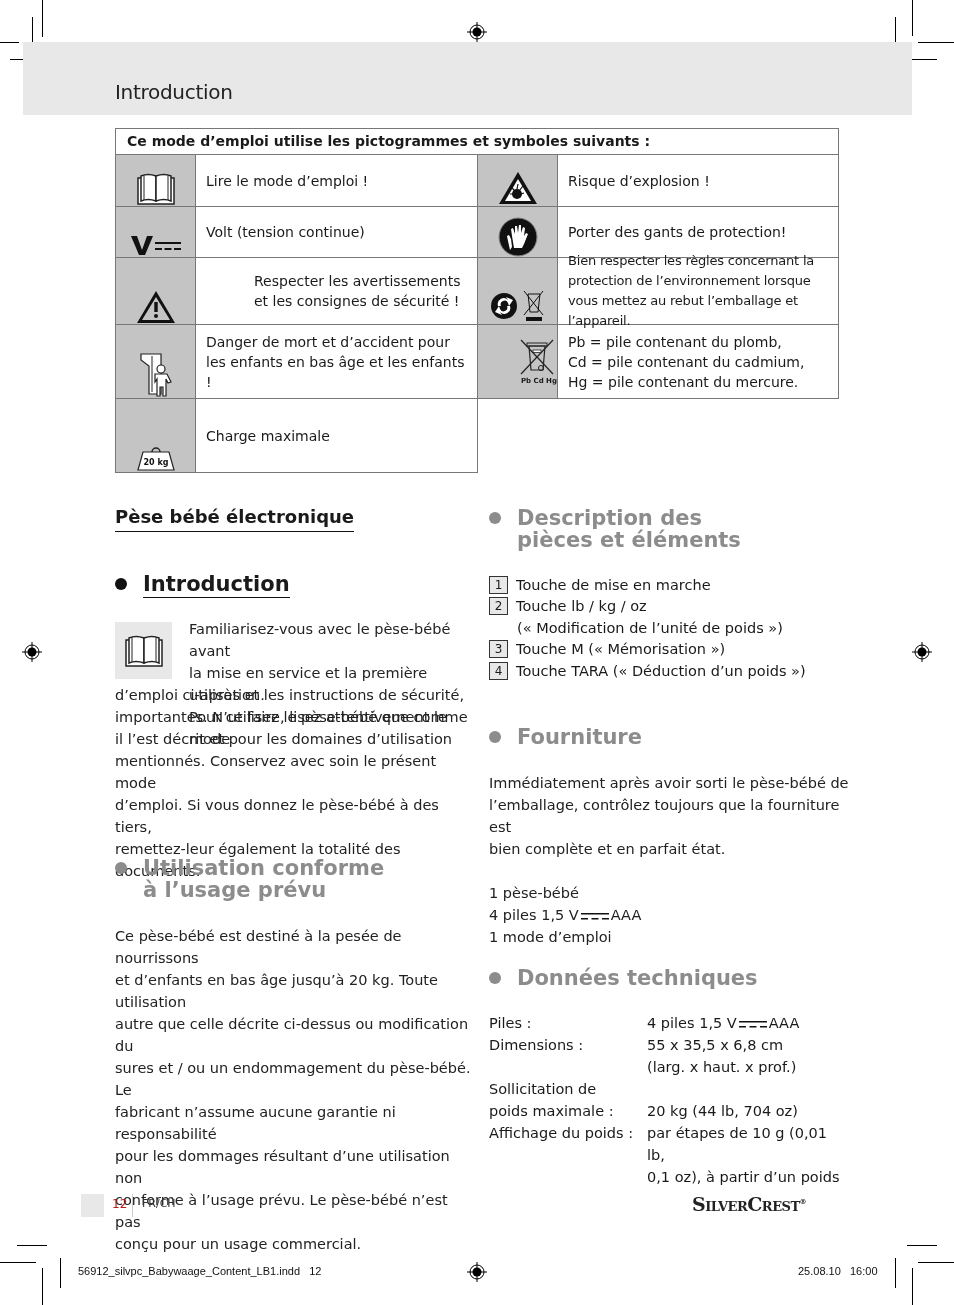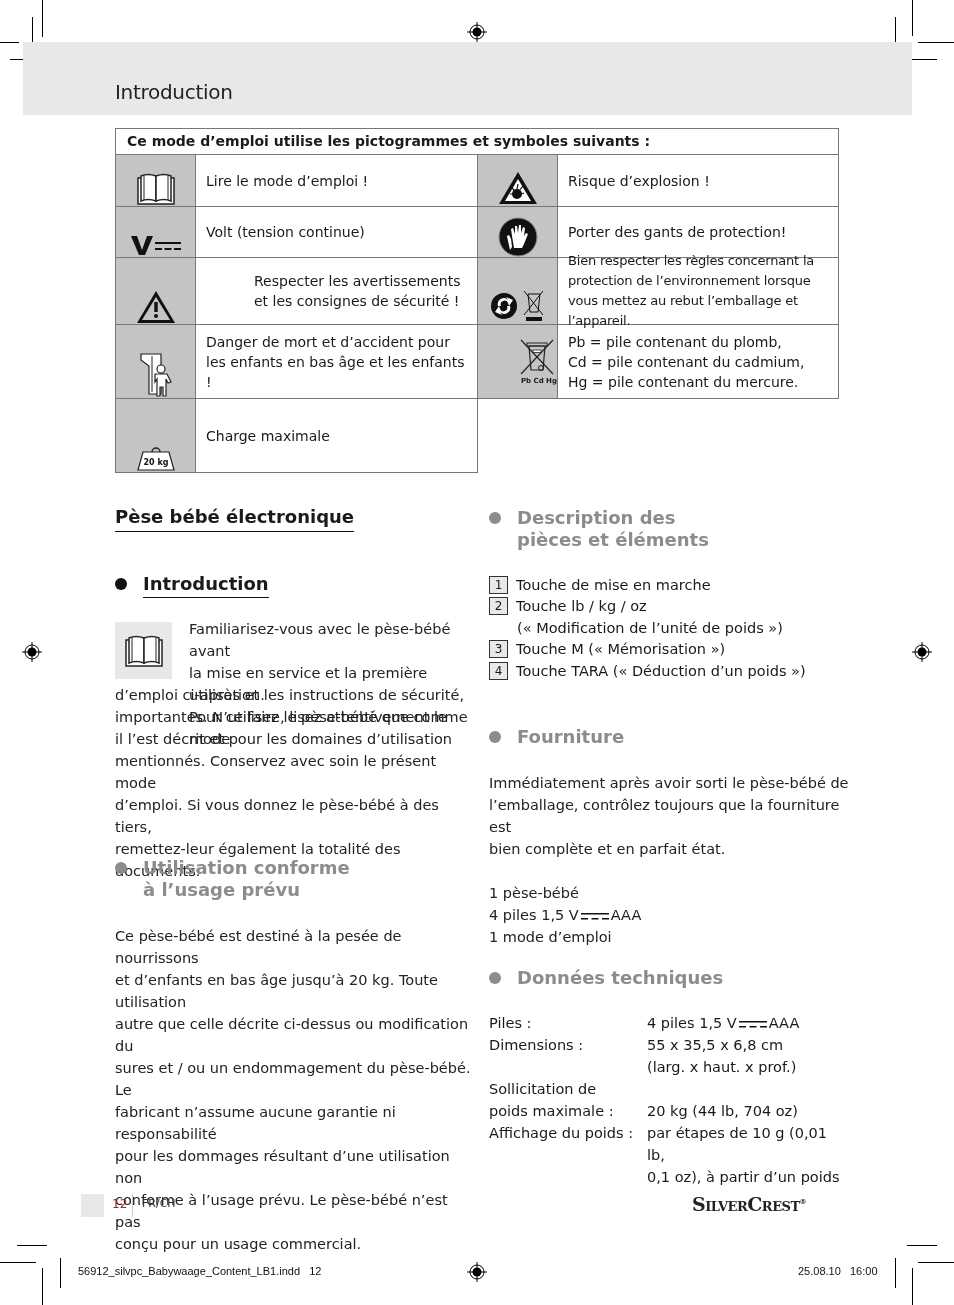--- a/index.html
+++ b/index.html
@@ -13,21 +13,21 @@
   
   .symtable { position:absolute; left:115px; top:128px; width:724px; }
   .sym-head { border:1px solid #777; height:27px; box-sizing:border-box; font-size:14px; font-weight:bold; padding:4px 11px; }
   .sym-row { display:flex; }
   .sym-cell { display:flex; border:1px solid #777; border-top:none; box-sizing:border-box; }
   .sym-icon { width:79px; background:#c4c4c4; border-right:1px solid #777; display:flex; align-items:flex-end; justify-content:center; flex-shrink:0; }
   .sym-text { padding:0 10px; display:flex; align-items:center; font-size:14px; line-height:20px; }
   .sym-text.small { font-size:13px; line-height:20px; letter-spacing:-0.2px; }
 
   h2.title-ul { position:absolute; margin:0; font-size:18px; font-weight:bold; border-bottom:1px solid #111; padding-bottom:4px; }
-  .sec-head { position:absolute; font-size:18px; font-weight:bold; line-height:22px; }
+  .sec-head { position:absolute; font-size:21px; font-weight:bold; line-height:22px; }
   .sec-head .dot { position:absolute; left:0; top:5px; width:12px; height:12px; border-radius:50%; }
   .sec-head .txt { margin-left:28px; display:block; }
   .body-text { position:absolute; font-size:14.5px; line-height:22px; color:#222; }
   .body-text p { margin:0; }
   .num-box { display:inline-block; width:17px; height:16px; border:1px solid #333; background:#e8e8e8; text-align:center; font-size:12px; line-height:16px; margin-right:8px; vertical-align:middle; }
   .parts-list div { height:21.5px; display:flex; align-items:center; font-size:14.5px; }
   .vdc { display:inline-block; width:28px; height:9px; vertical-align:middle; margin:0 2px; }
   .tech-row { display:flex; font-size:14.5px; line-height:22px; }
   .tech-row .k { width:158px; flex-shrink:0; }
   .footer-gray { position:absolute; left:81px; top:1194px; width:23px; height:23px; background:#e8e8e8; }

